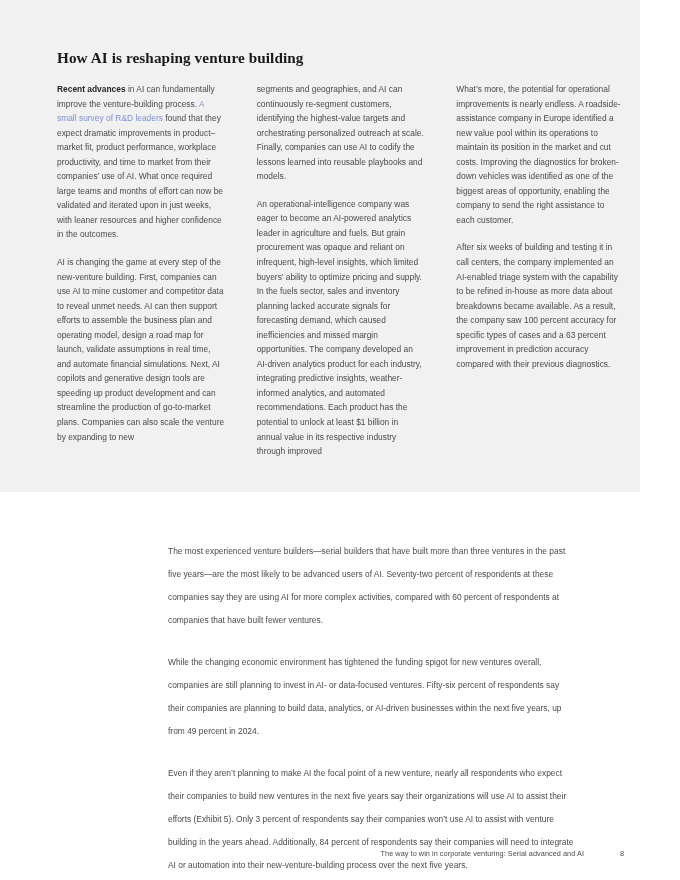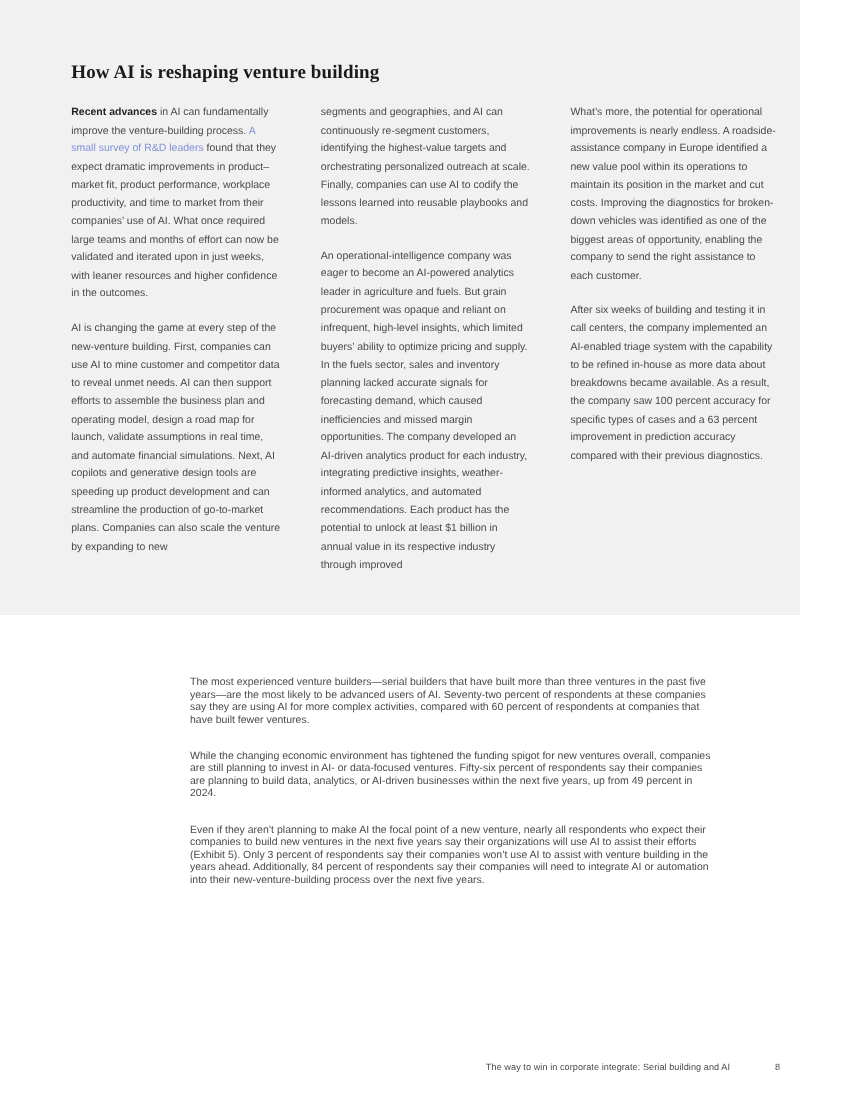--- a/index.html
+++ b/index.html
@@ -81,23 +81,23 @@
   }
 
   
   .body-section {
     position: absolute;
     left: 152px;
     top: 540px;
     width: 424px;
   }
   .body-section p {
-    margin: 0 0 19px 0;
+    margin: 0 0 19px 16px;
     font-size: 8.4px;
-    line-height: 10px;
+    line-height: 23px;
     color: #4a4a4a;
     letter-spacing: 0.01px;
   }
   .body-section p:last-child {
     margin-bottom: 0;
   }
 
   
   .footer {
     position: absolute;
@@ -149,17 +149,17 @@
 
   </div>
 
   <div class="body-section">
     <p>The most experienced venture builders—serial builders that have built more than three ventures in the past five years—are the most likely to be advanced users of AI. Seventy-two percent of respondents at these companies say they are using AI for more complex activities, compared with 60 percent of respondents at companies that have built fewer ventures.</p>
     <p>While the changing economic environment has tightened the funding spigot for new ventures overall, companies are still planning to invest in AI- or data-focused ventures. Fifty-six percent of respondents say their companies are planning to build data, analytics, or AI-driven businesses within the next five years, up from 49 percent in 2024.</p>
     <p>Even if they aren’t planning to make AI the focal point of a new venture, nearly all respondents who expect their companies to build new ventures in the next five years say their organizations will use AI to assist their efforts (Exhibit 5). Only 3 percent of respondents say their companies won’t use AI to assist with venture building in the years ahead. Additionally, 84 percent of respondents say their companies will need to integrate AI or automation into their new-venture-building process over the next five years.</p>
   </div>
 
   <div class="footer">
-    <span class="footer-title">The way to win in corporate integrate: Serial building and AI</span>
+    <span class="footer-title">The way to win in corporate venturing: Serial advanced and AI</span>
     <span class="footer-page">8</span>
   </div>
 
 </div>
 
 </body></html>

